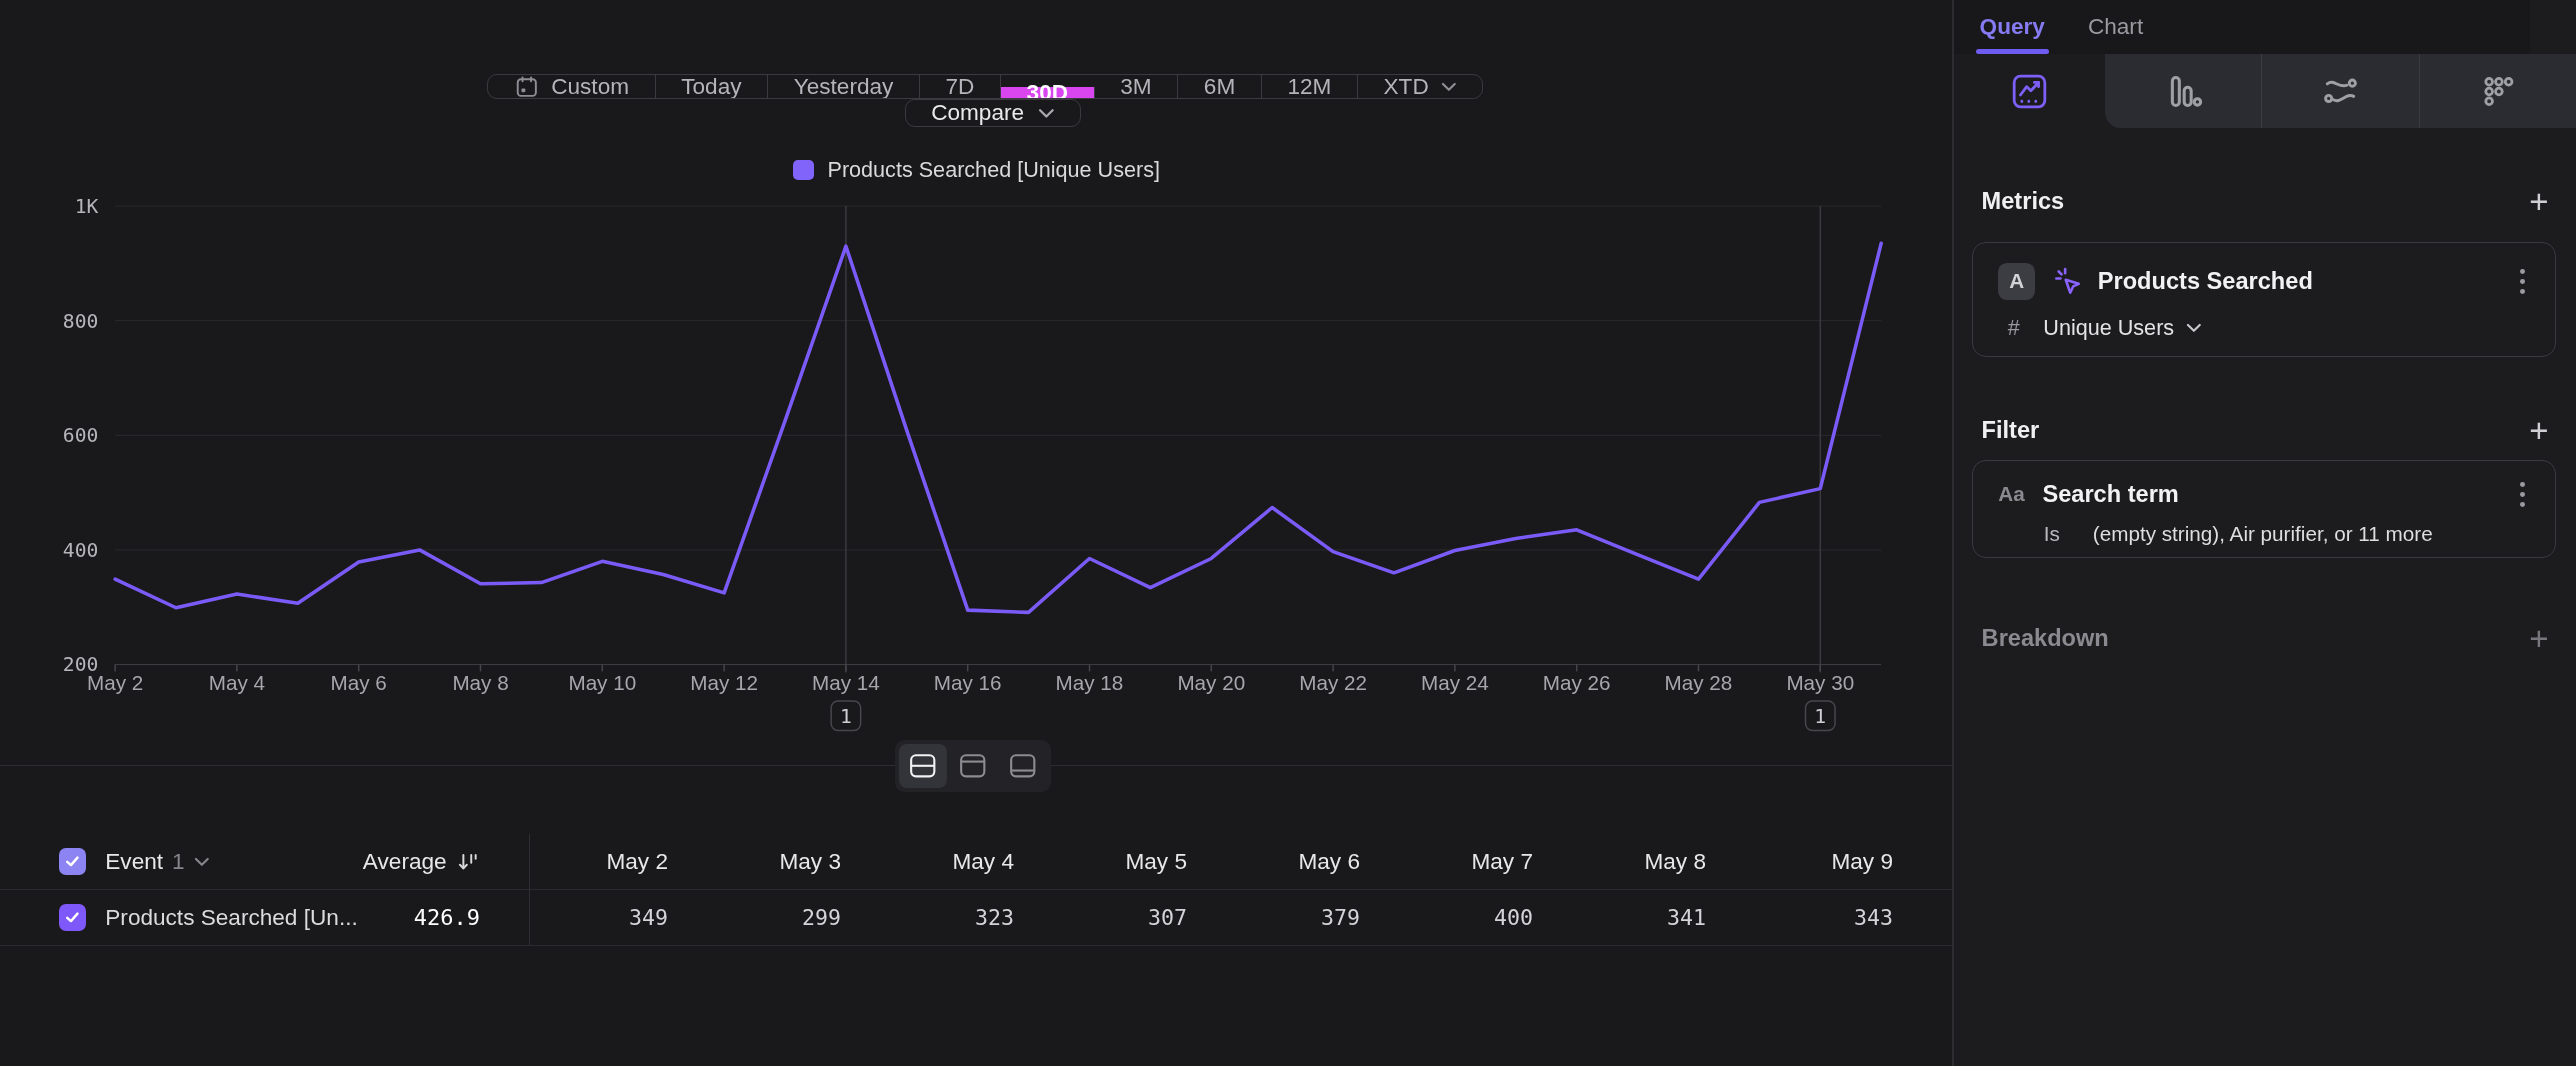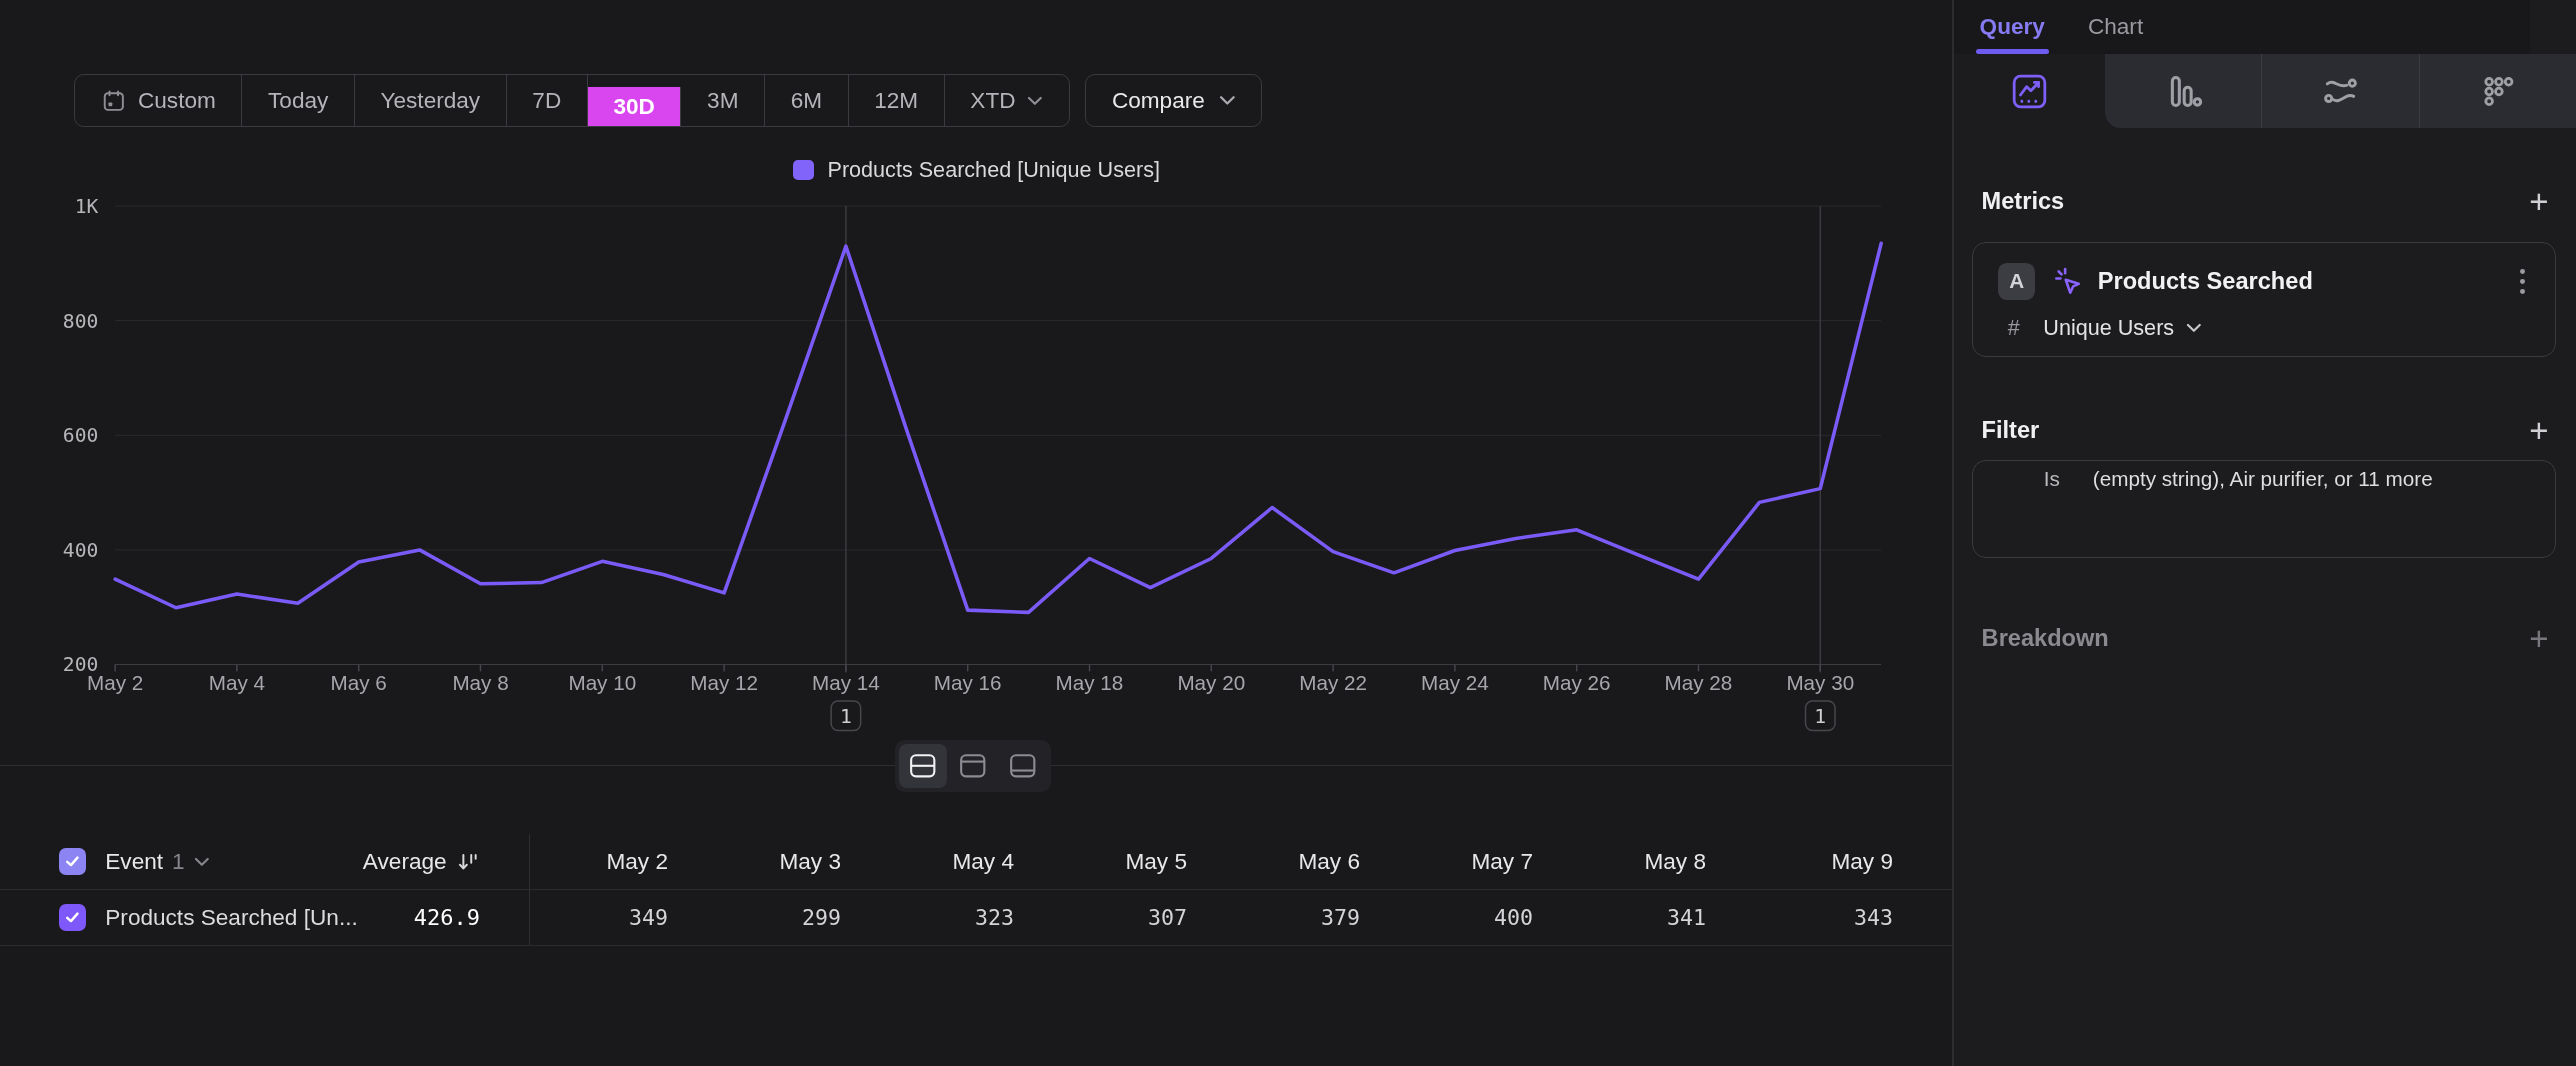--- a/index.html
+++ b/index.html
@@ -3,21 +3,21 @@
 <meta charset="utf-8">
 <style>
   * { margin:0; padding:0; box-sizing:border-box; }
   html,body { background:#0f0f10; }
   body { width:2576px; height:1067px; overflow:hidden; font-family:"Liberation Sans", sans-serif; }
   .app { position:relative; width:2576px; height:1067px; background:#19191b; }
 
   
   .left { position:absolute; left:0; top:0; width:1953px; height:1067px; background:#19191b; }
 
-  .toolbar { position:absolute; left:74px; top:74px; right:57px; height:53px; display:flex; align-items:center; }
+  .toolbar { position:absolute; left:74px; top:74px; right:57px; height:53px; display:flex; align-items:center;flex-direction:column; }
   .seg-control { display:flex; height:53px; border:1px solid #3a3a40; border-radius:9.8px; overflow:hidden; }
   .seg { display:flex; align-items:center; gap:11.8px; padding:0 25.6px; font-size:22.6px; color:#b4b4ba; border-right:1px solid #3a3a40; cursor:pointer; white-space:nowrap; background:transparent; }
   .seg:last-child { border-right:none; }
   .seg.selected { background:#d946ef; color:#ffffff; font-weight:bold;margin-top:12px; }
   .seg .chev { color:#8e8e95; }
   .btn { display:flex; align-items:center; gap:13.8px; height:53px; padding:0 25.6px; border:1px solid #3a3a40; border-radius:9.8px; font-size:22.6px; color:#e9e9ec; white-space:nowrap; }
   .compare-btn { margin-left:15.7px; }
   .toolbar-right { margin-left:auto; display:flex; gap:13.8px; }
   .chev { display:inline-flex; color:#a9a9af; }
 
@@ -366,20 +366,29 @@
             </svg>
         </span>
       </div>
     </div>
 
     <div class="sec-head" style="top:414px;">
       <span class="sec-title">Filter</span>
       <span class="plus">+</span>
     </div>
     <div class="card" style="top:460px; height:98px;">
+      <div class="card-row" style="height:55px; padding-top:11.8px;">
+        <span class="aa">Aa</span>
+        <span class="card-main" style="margin-left:17.7px;">Search term</span>
+        <span class="kebab">
+            <i></i>
+            <i></i>
+            <i></i>
+          </span>
+      </div>
       <div class="card-row" style="height:35px; padding-left:71px;">
         <span class="op">Is</span>
         <span class="op-val" style="margin-left:33px;">(empty string), Air purifier, or 11 more</span>
       </div>
     </div>
 
     <div class="sec-head" style="top:622px;">
       <span class="sec-title dim">Breakdown</span>
       <span class="plus dim">+</span>
     </div>

